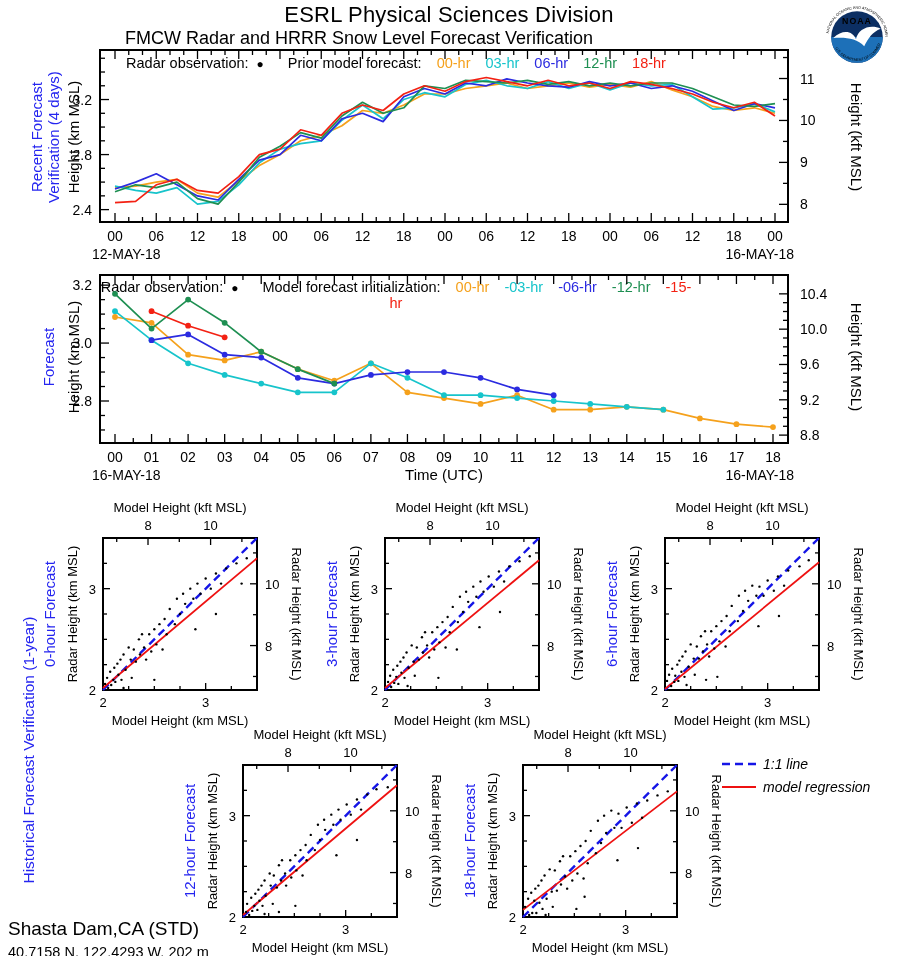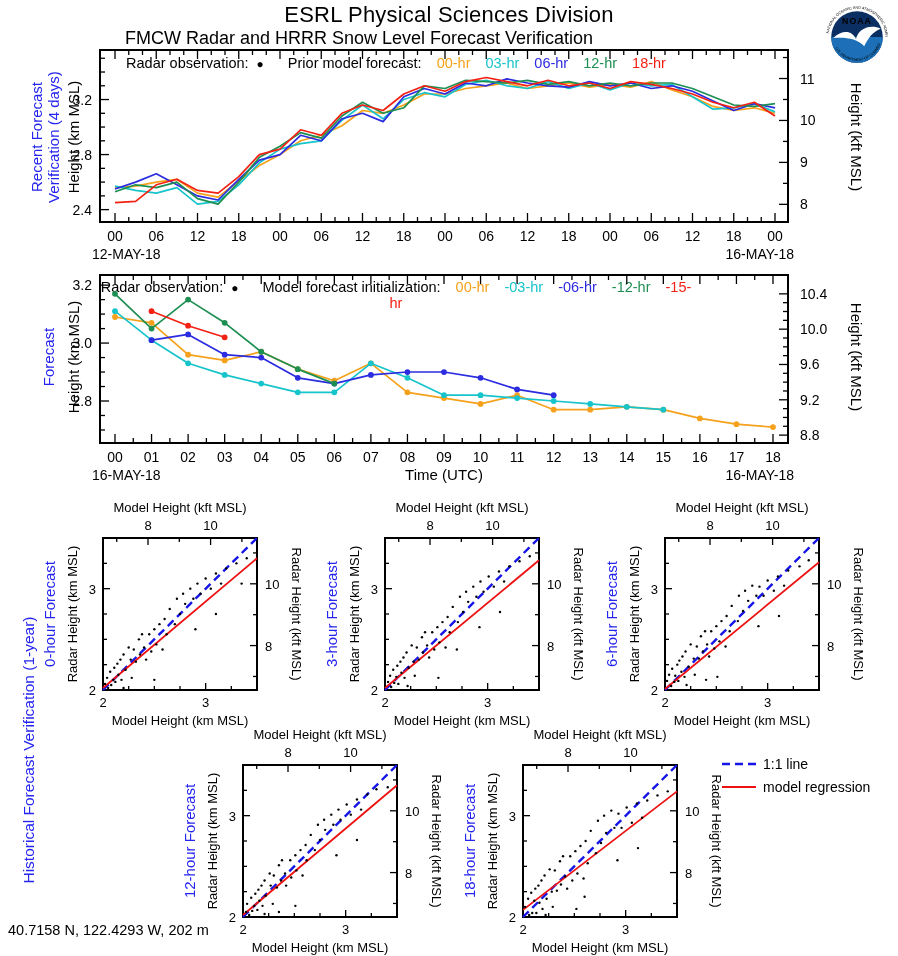--- a/index.html
+++ b/index.html
@@ -15,21 +15,21 @@
   .lml{margin-left:24px;}
   .ldot{margin-left:8px;font-size:12px;}
   .lent{margin-left:15px;}
   svg{position:absolute;overflow:visible;}
   svg text{font-family:"Liberation Sans",sans-serif;fill:#000;}
   .frame{fill:none;stroke:#000;stroke-width:2;}
   .tick{stroke:#000;stroke-width:1.3;}
   .t13{font-size:13px;}
   .t14{font-size:14px;}
   .t15{font-size:15px;}
-  #scatter-legend{left:722px;top:756px;font-size:14px;}
+  #scatter-legend{left:722px;top:756px;font-size:14px;font-style:italic;}
   #scatter-legend .row{display:flex;align-items:center;margin-bottom:7px;white-space:nowrap;}
   #scatter-legend svg{position:static;margin-right:7px;}
   #station{left:8px;top:918px;}
   #station .l1{font-size:19px;}
   #station .l2{font-size:14.5px;margin-top:4px;}
 </style>
 </head>
 <body>
 
 <div class="abs" id="title">ESRL Physical Sciences Division</div>
@@ -891,14 +891,15 @@
   </div>
   <div class="row">
     <svg width="34" height="6" viewBox="0 0 34 6">
         <line x1="0" y1="3" x2="34" y2="3" stroke="#EE1111" stroke-width="2.2"></line>
       </svg>
     <span>model regression</span>
   </div>
 </div>
 
 <div class="abs" id="station">
+  <div class="l1">Shasta Dam,CA (STD)</div>
   <div class="l2">40.7158 N, 122.4293 W, 202 m</div>
 </div>
 
 </body></html>

